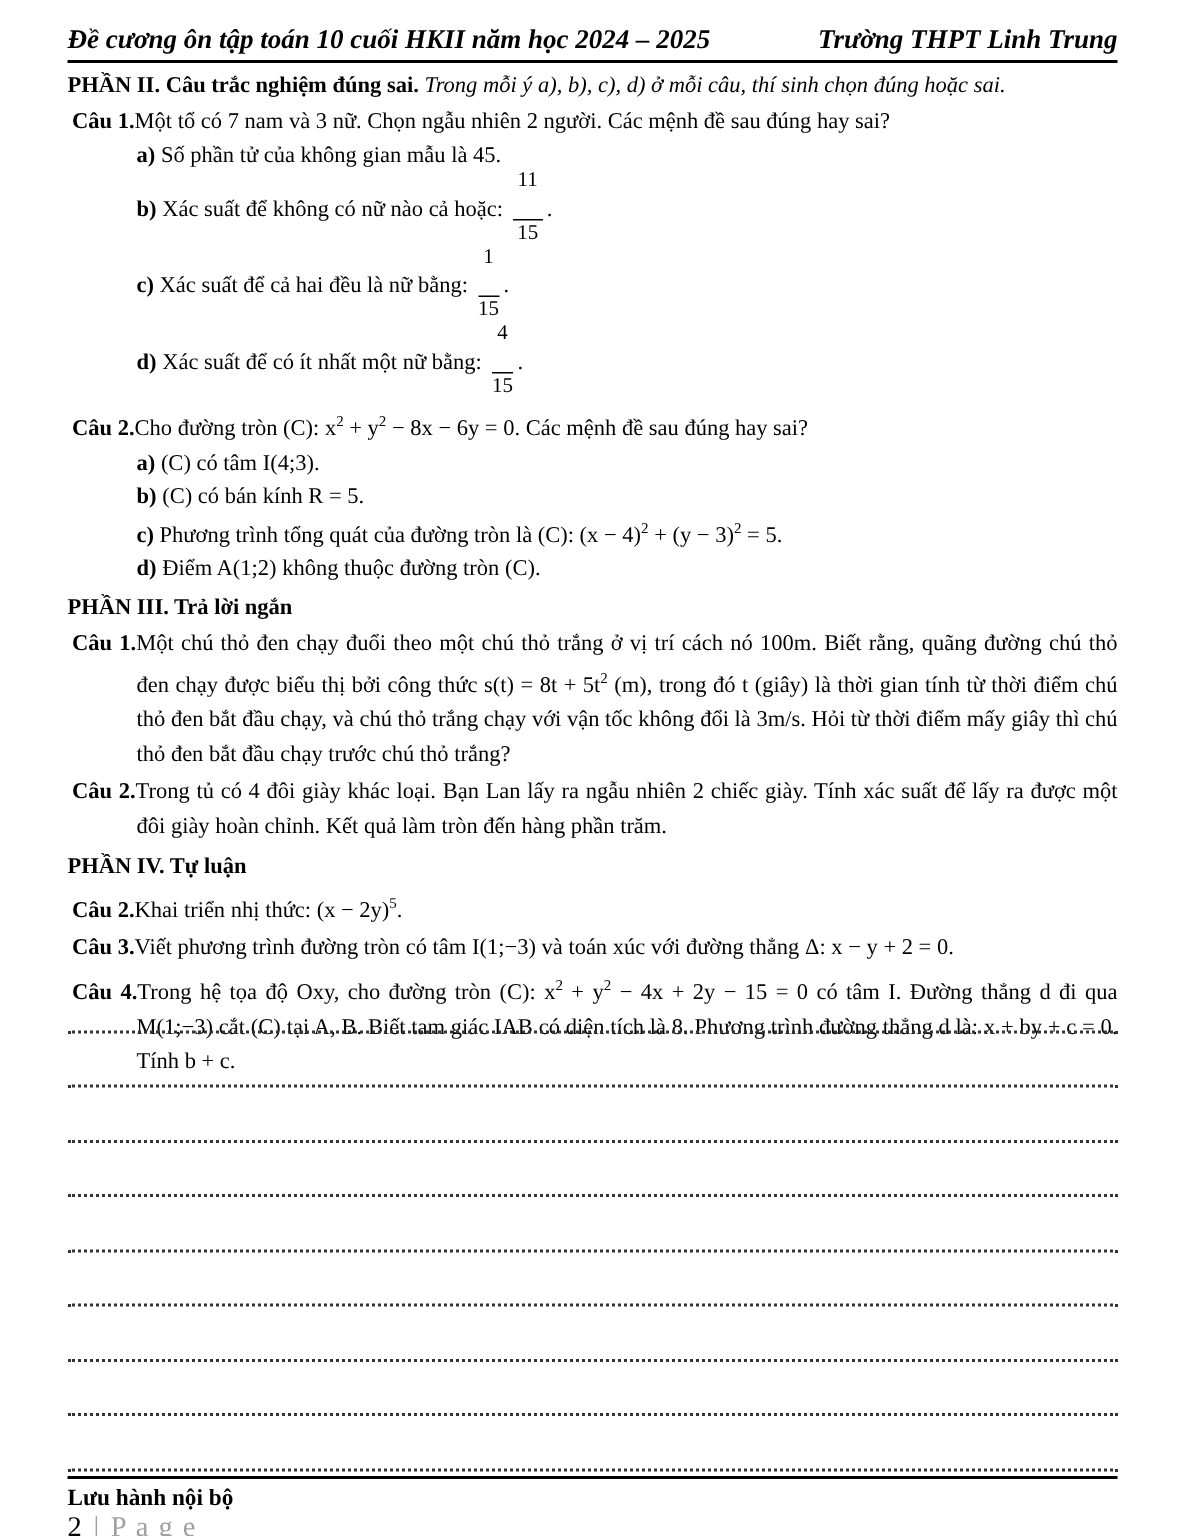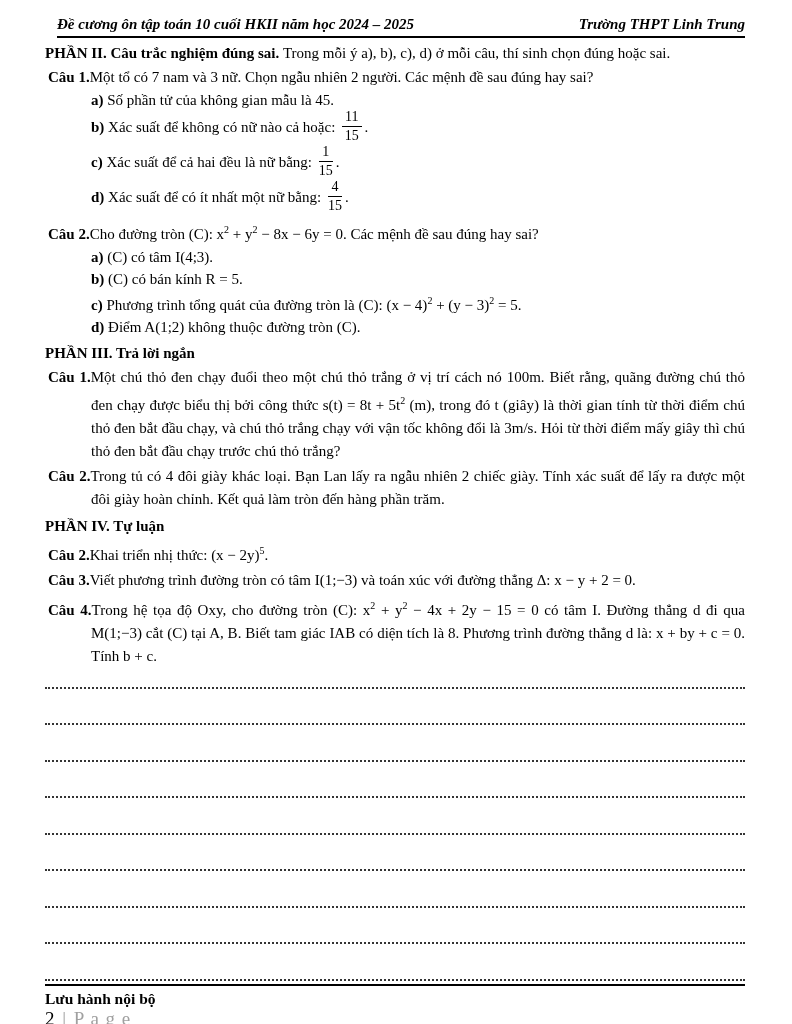--- a/index.html
+++ b/index.html
@@ -9,44 +9,44 @@
     font-size:15px;color:#000;
     position:relative;overflow:hidden;
   }
   .page{
     position:relative;width:792px;height:1024px;
     box-sizing:border-box;padding:16px 47px 0 45px;
   }
   
   .header{
     display:flex;justify-content:space-between;align-items:center;
-    font-weight:bold;font-style:italic;font-size:15px;
-    border-bottom:2px solid #000;padding-bottom:3px;margin-left:12px;
+    font-weight:bold;font-style:italic;font-size:18px;
+    border-bottom:2px solid #000;padding-bottom:3px;
   }
   
   .content{margin-top:5px;}
   .para{line-height:22px;}
   .heading{margin-top:5px;line-height:21px;}
   .q{
     margin-top:2px;padding-left:46px;text-indent:-43px;
     text-align:justify;line-height:23px;
   }
   .sub{margin-left:46px;margin-top:0;line-height:22px;}
   .seg-b{font-weight:bold;}
-  .seg-i{}
+  .seg-i{font-style:italic;}
   .seg-r{font-style:normal;}
   .seg-m{}
   .seg-sup{font-size:10px;vertical-align:6px;font-style:normal;}
   
   .frac{
     display:inline-flex;flex-direction:column;text-align:center;
     vertical-align:middle;margin:0 3px;line-height:16px;font-size:14px;
     position:relative;top:-2px;text-indent:0;
   }
-  .frac .num{border-bottom:1px solid #000;padding:0 3px 1px;}
+  .frac .num{border-bottom:1px solid #000;padding:0 3px 17px;}
   .frac .den{padding-top:1px;}
   
   .answers{position:absolute;top:652px;left:45px;right:47px;}
   .answer-line{height:34.5px;border-bottom:2px dotted #343434;}
   
   .footer{
     position:absolute;top:984px;left:45px;right:47px;
     border-top:2px solid #000;padding-top:4px;
     display:flex;justify-content:space-between;align-items:baseline;flex-direction:column;
   }

